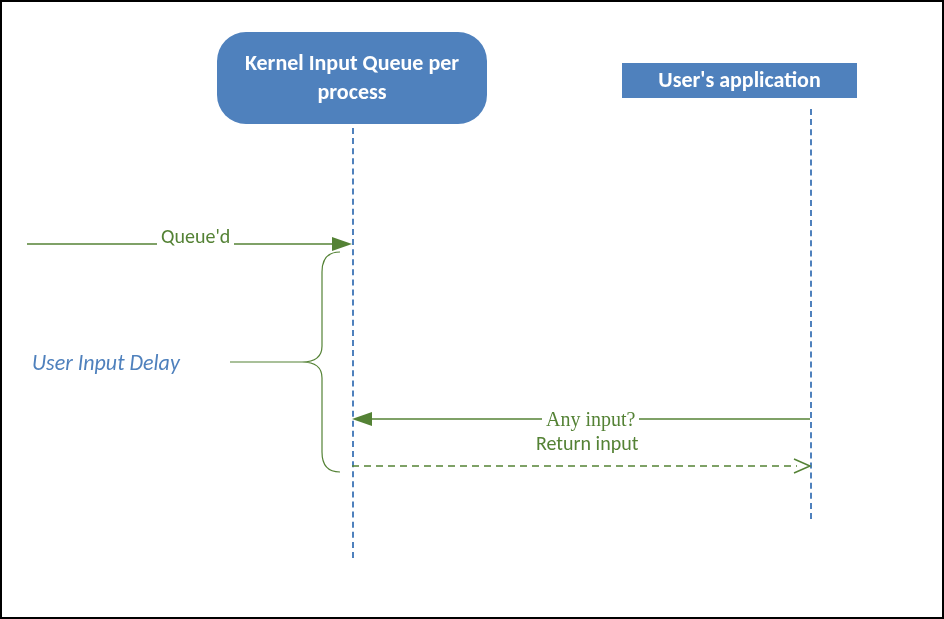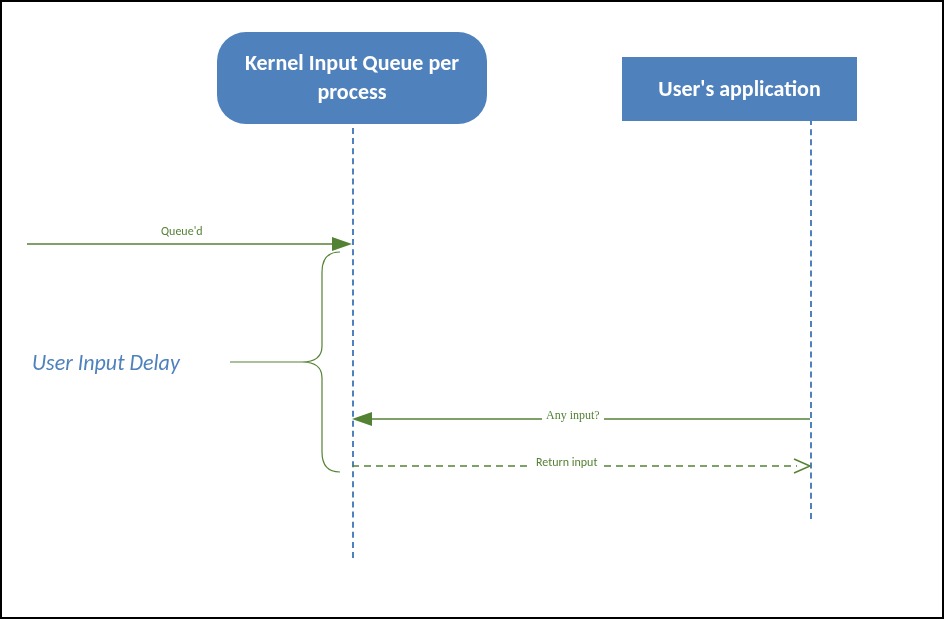--- a/index.html
+++ b/index.html
@@ -28,21 +28,21 @@
     padding: 6px 10px;
   }
   .lifeline {
     position: absolute;
     width: 0;
     border-left: 2px dashed #4f81bd;
   }
   .msg-label {
     position: absolute;
     color: #548235;
-    font-size: 12px;
+    font-size: 20px;
     text-align: center;
     background: #fff;
     padding: 0 4px;
   }
   .delay-label {
     position: absolute;
     color: #4f81bd;
     font-size: 22px;
     font-style: italic;
   }
@@ -52,21 +52,21 @@
 </style>
 </head>
 <body>
 
 <div class="frame">
 
   <div class="participant" style="left:215px; top:30px; width:270px; height:92px;border-radius:29px;">
     <span>Kernel Input Queue per process</span>
   </div>
 
-  <div class="participant" style="left:620px; top:55px; width:235px; height:64px;">
+  <div class="participant" style="left:620px; top:61px; width:235px; height:35px;">
     <span>User's application</span>
   </div>
 
   <div class="lifeline" style="left:350px; top:126px; height:430px;"></div>
   <div class="lifeline" style="left:808px; top:107px; height:410px;"></div>
 
   <svg class="arrow" style="left:25px; top:232px; width:325px; height:20px;" viewBox="0 0 325 20">
     <line x1="0" y1="10" x2="310" y2="10" stroke="#548235" stroke-width="1.5"></line>
     <polygon points="325,10 305,3 305,17" fill="#548235"></polygon>
   </svg>
@@ -75,21 +75,21 @@
   <svg class="arrow" style="left:350px; top:407px; width:458px; height:20px;" viewBox="0 0 458 20">
     <line x1="458" y1="10" x2="18" y2="10" stroke="#548235" stroke-width="1.5"></line>
     <polygon points="0,10 20,3 20,17" fill="#548235"></polygon>
   </svg>
   <div class="msg-label" style="left:540px; top:406px;font-family:Liberation Serif, serif;">Any input?</div>
 
   <svg class="arrow" style="left:350px; top:454px; width:460px; height:20px;" viewBox="0 0 460 20">
     <line x1="0" y1="10" x2="445" y2="10" stroke="#548235" stroke-width="1.5" stroke-dasharray="7 5"></line>
     <polyline points="442,3 458,10 442,17" fill="none" stroke="#548235" stroke-width="1.5"></polyline>
   </svg>
-  <div class="msg-label" style="left:530px; top:453px;">Return input</div>
+  <div class="msg-label" style="left:530px; top:429px;">Return input</div>
 
   <svg class="arrow" style="left:228px; top:248px; width:112px; height:224px;" viewBox="0 0 112 224" fill="none">
     <path d="M110 2 Q92 2 92 22 L92 96 Q92 112 72 112 Q92 112 92 128 L92 202 Q92 222 110 222" stroke="#548235" stroke-width="1.2" fill="none"></path>
     <line x1="0" y1="112" x2="72" y2="112" stroke="#548235" stroke-width="1.2"></line>
   </svg>
   <div class="delay-label" style="left:30px; top:347px;">User Input Delay</div>
 
 </div>
 
 </body></html>

